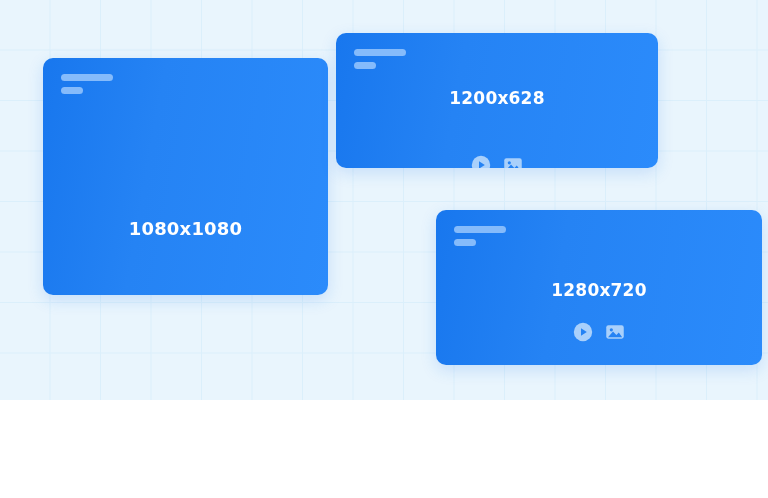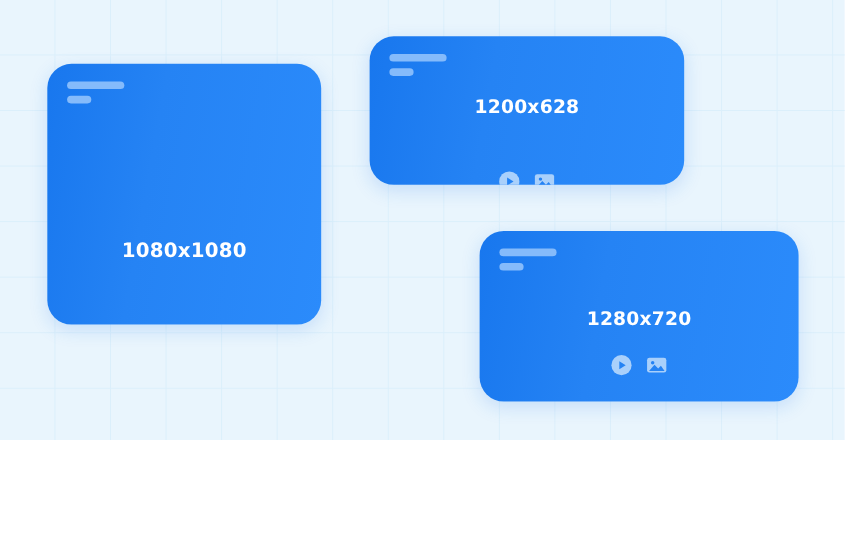--- a/index.html
+++ b/index.html
@@ -34,24 +34,25 @@
       linear-gradient(to right, #dbeffb 1px, transparent 1px),
       linear-gradient(to bottom, #dbeffb 1px, transparent 1px);
     background-size: 50.5px 50.5px;
     background-position: -1px -1px;
     overflow: hidden;
   }
 
   
   .card {
     position: absolute;
-    border-radius: 22px;
+    border-radius: 10px;
     background: linear-gradient(100deg, #1877ee 0%, #2583f4 38%, #2b8bfb 100%);
     box-shadow: 0 5px 16px rgba(26,115,232,0.17);
     overflow: hidden;
+    padding-left: 36px;
   }
   .card-bars {
     position: absolute;
     left: 18px;
     top: 16px;
   }
   .bar {
     background: #85bbfb;
     border-radius: 4px;
     height: 7px;

